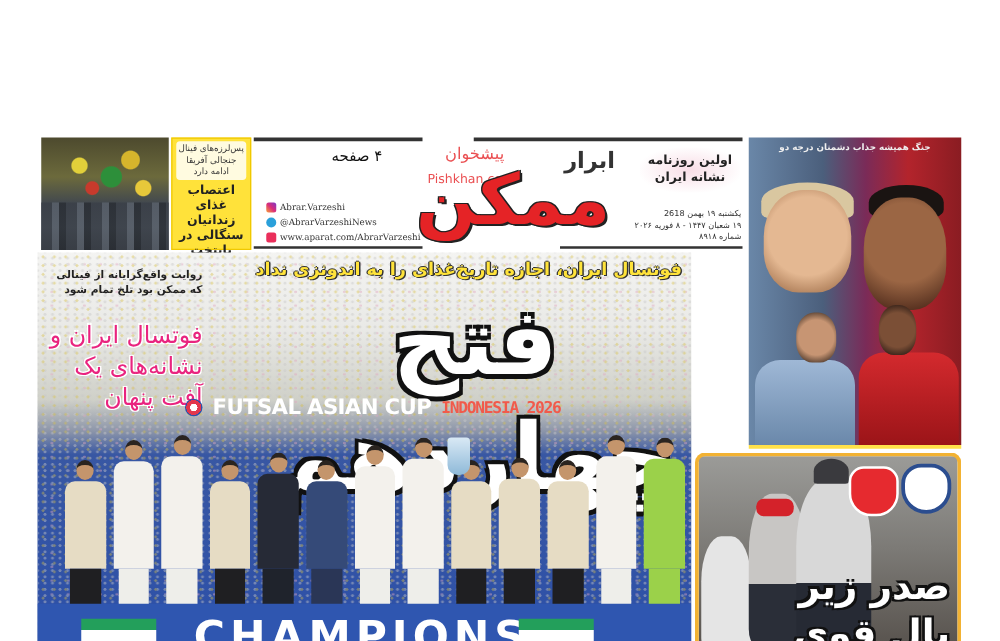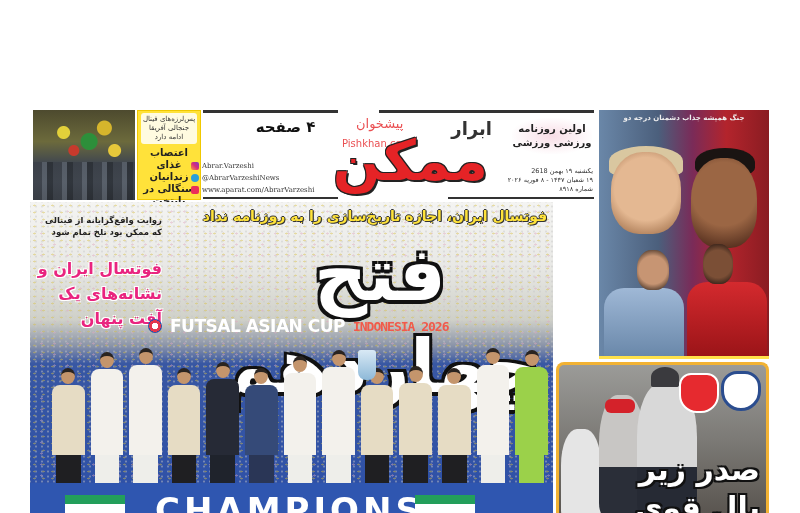--- a/index.html
+++ b/index.html
@@ -35,24 +35,24 @@
       padding: 2px 1px; margin-bottom: 3px;
     }
     .yellow-box .big { font-size: 10px; font-weight: bold; line-height: 12px; color: #222; }
 
     .topbar-left { left: 203px; top: 110px; width: 135px; height: 3px; background: #333; }
     .topbar-right { left: 379px; top: 110px; width: 215px; height: 3px; background: #333; }
     .botbar-left { left: 203px; top: 197px; width: 135px; height: 2px; background: #333; }
     .botbar-right { left: 448px; top: 197px; width: 146px; height: 2px; background: #333; }
 
     .price-box { left: 203px; top: 118px; width: 135px; direction: rtl; text-align: center; }
-    .price-box .pages { font-size: 15px; font-weight: bold; color: #111; padding-left: 30px; }
+    .price-box .pages { font-size: 12px; font-weight: normal; color: #111; padding-left: 30px; }
     .price-box .price { font-size: 12px; font-weight: bold; color: #111; padding-left: 30px; margin-top: 2px; }
 
-    .social { left: 191px; top: 160px; width: 135px; }
+    .social { left: 213px; top: 160px; width: 135px; }
     .social .row { display: flex; align-items: center; gap: 3px; height: 12px; font-size: 7px; color: #333; font-family: "DejaVu Serif", serif; }
     .social .ic { width: 8px; height: 8px; border-radius: 2px; flex: none; }
     .ic-insta { background: linear-gradient(45deg, #f9a13a, #d92c7a, #7a38c8); }
     .ic-tele { background: #2aa0da; border-radius: 50% !important; }
     .ic-aparat { background: #ea2f5b; }
 
     .logo { left: 338px; top: 108px; width: 170px; height: 92px; }
     .logo .word {
       position: absolute; left: 0; top: 22px; width: 150px; height: 62px;
       font-family: "DejaVu Sans", sans-serif; font-weight: bold; font-size: 56px; line-height: 62px;
@@ -113,21 +113,21 @@
       text-shadow: 1px 1px 0 #333, -1px 0 0 #333, 0 -1px 0 #333, 1px 0 0 #333;
     }
     .hero-title {
       position: absolute; left: 130px; top: 26px; width: 440px; text-align: center; direction: rtl;
       font-size: 74px; font-weight: bold; color: #ffffff; line-height: 92px;
       text-shadow: 3px 3px 0 #111, -3px -3px 0 #111, 3px -3px 0 #111, -3px 3px 0 #111, 0 4px 0 #111;
       letter-spacing: 2px;
     }
     .side-story { position: absolute; left: 4px; top: 12px; width: 128px; direction: rtl; }
     .side-story .lead { font-size: 8.5px; font-weight: bold; color: #222; line-height: 12px; }
-    .side-story .head { margin-top: 18px; font-size: 16px; font-weight: bold; color: #e9247f; line-height: 25px;
+    .side-story .head { margin-top: 18px; font-size: 19px; font-weight: normal; color: #e9247f; line-height: 25px;
       text-shadow: 1px 1px 0 #fff, -1px -1px 0 #fff, 1px -1px 0 #fff, -1px 1px 0 #fff; }
     .cup-banner {
       position: absolute; left: 118px; top: 114px; display: flex; align-items: center; gap: 8px;
       font-size: 17px; font-weight: bold; color: #ffffff; letter-spacing: -0.5px;
     }
     .cup-banner .badge { width: 14px; height: 14px; border-radius: 50%; background: radial-gradient(circle, #fff 0 30%, #e2364c 31% 60%, #2d50a8 61%); }
     .cup-banner .host { font-size: 13px; color: #f15a4b; font-family: "DejaVu Sans Mono", monospace; letter-spacing: -1px; }
 
     .team {
       position: absolute; left: 20px; top: 145px; width: 500px; height: 140px;
@@ -209,21 +209,21 @@
   </div>
 </div>
 
 <div class="abs logo">
   <span class="abrar">ابرار</span>
   <span class="wm-fa">پیشخوان</span>
   <span class="watermark">Pishkhan.com</span>
   <div class="word">ممکن</div>
 </div>
 
-<div class="abs tagline">اولین روزنامه ورزشی ورزشی</div>
+<div class="abs tagline">اولین روزنامه نشانه ایران</div>
 <div class="abs dateline">
   <div>یکشنبه ۱۹ بهمن 2618</div>
   <div>۱۹ شعبان ۱۴۴۷ - ۸ فوریه ۲۰۲۶</div>
   <div>شماره ۸۹۱۸</div>
 </div>
 
 <div class="abs promo">
   <div class="sub">جنگ همیشه جذاب دشمنان درجه دو</div>
   <div class="face hair-left"></div>
   <div class="face face-left"></div>
@@ -232,21 +232,21 @@
   <div class="shirt-left"></div>
   <div class="shirt-right"></div>
   <div class="face head-small-l"></div>
   <div class="face head-small-r"></div>
 </div>
 <div class="abs promo-foot"></div>
 
 <div class="abs hero">
   <div class="confetti"></div>
 
-  <div class="hero-kicker">فوتسال ایران، اجازه تاریخ‌سازی را به روزنامه نداد</div>
+  <div class="hero-kicker">فوتسال ایران، اجازه تاریخ‌غذای را به اندونزی نداد</div>
   <div class="hero-title">فتح چهاردهم</div>
 
   <div class="side-story">
     <div class="lead">روایت واقع‌گرایانه از فینالی که ممکن بود تلخ تمام شود</div>
     <div class="head">فوتسال ایران و نشانه‌های یک آفت پنهان</div>
   </div>
 
   <div class="cup-banner">
     <span class="badge"></span>
     <span>FUTSAL ASIAN CUP</span>

